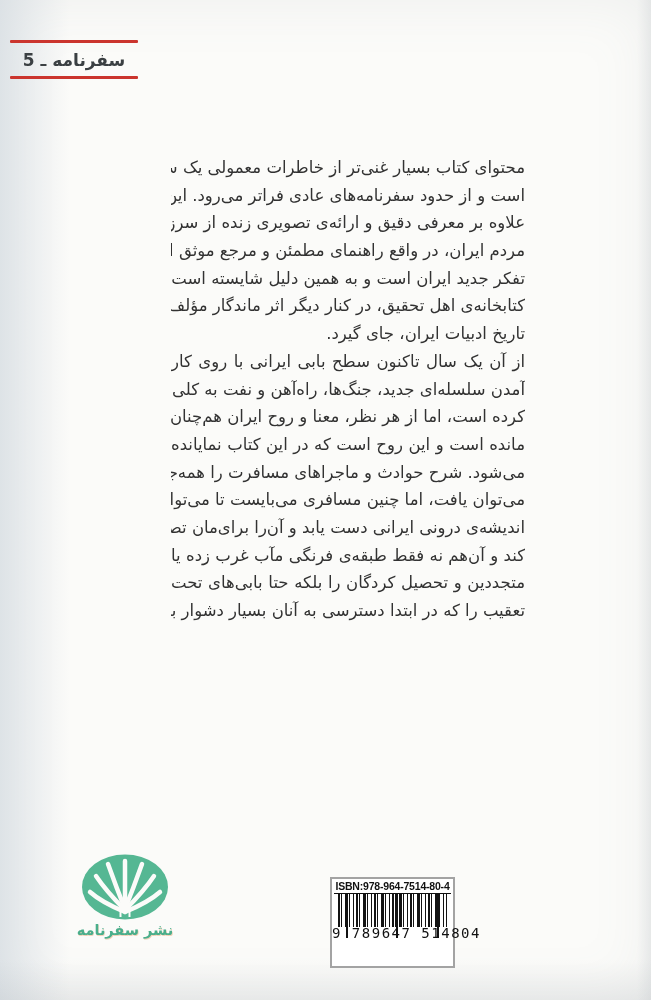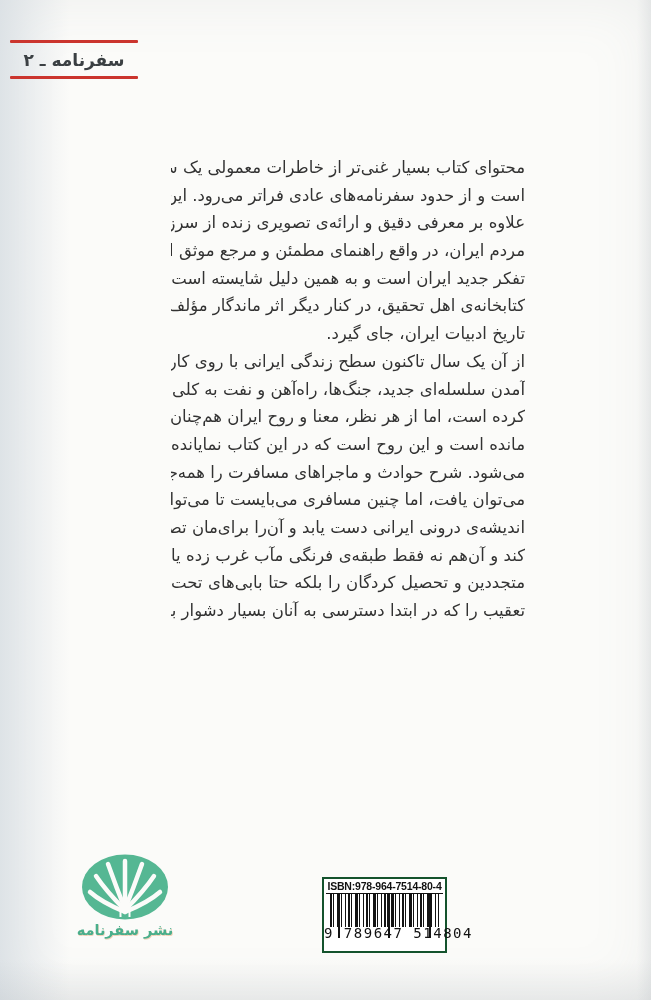--- a/index.html
+++ b/index.html
@@ -82,23 +82,23 @@
     direction:rtl;
     margin-top:1px;
     font-size:14.5px;
     font-weight:600;
     color:#4aae8b;
     text-shadow:0.6px 0.6px 0 rgba(226,137,73,0.35);
   }
 
   
   .barcode-box{
-    position:absolute;left:322px;top:877px;width:125px;height:76px;
+    position:absolute;left:330px;top:877px;width:125px;height:91px;
     background:#ffffff;
-    border:2px solid #14532d;
+    border:2px solid #a3a3a3;
     box-sizing:border-box;
   }
   .isbn-text{
     font-family:"Liberation Sans", sans-serif;
     font-size:10.5px;
     font-weight:700;
     letter-spacing:-0.2px;
     color:#111;
     text-align:center;
     line-height:14px;
@@ -144,33 +144,33 @@
 <body>
 
 <div class="cover">
 
   <div class="edge-shade-left"></div>
   <div class="edge-shade-bottom"></div>
   <div class="edge-shade-right"></div>
 
   <div class="series">
     <div class="rule top"></div>
-    <div class="label">سفرنامه ـ ۲</div>
+    <div class="label">سفرنامه ـ 5</div>
     <div class="rule bottom"></div>
   </div>
 
   <div class="blurb">
     <div class="tl">محتوای کتاب بسیار غنی‌تر از خاطرات معمولی یک سفر</div>
     <div class="tl">است و از حدود سفرنامه‌های عادی فراتر می‌رود. این کتاب</div>
     <div class="tl">علاوه بر معرفی دقیق و ارائه‌ی تصویری زنده از سرزمین و</div>
     <div class="tl">مردم ایران، در واقع راهنمای مطمئن و مرجع موثق ادبیات و</div>
     <div class="tl">تفکر جدید ایران است و به همین دلیل شایسته است که در</div>
     <div class="tl">کتابخانه‌ی اهل تحقیق، در کنار دیگر اثر ماندگار مؤلف،</div>
     <div class="tl end">تاریخ ادبیات ایران، جای گیرد.</div>
-    <div class="tl">از آن یک سال تاکنون سطح زندگی ایرانی با روی کار</div>
+    <div class="tl">از آن یک سال تاکنون سطح بابی ایرانی با روی کار</div>
     <div class="tl">آمدن سلسله‌ای جدید، جنگ‌ها، راه‌آهن و نفت به کلی تغییر</div>
     <div class="tl">کرده است، اما از هر نظر، معنا و روح ایران هم‌چنان یکسان</div>
     <div class="tl">مانده است و این روح است که در این کتاب نمایانده</div>
     <div class="tl">می‌شود. شرح حوادث و ماجراهای مسافرت را همه‌جا</div>
     <div class="tl">می‌توان یافت، اما چنین مسافری می‌بایست تا می‌تواند به</div>
     <div class="tl">اندیشه‌ی درونی ایرانی دست یابد و آن‌را برای‌مان تصویر</div>
     <div class="tl">کند و آن‌هم نه فقط طبقه‌ی فرنگی مآب غرب زده یا</div>
     <div class="tl">متجددین و تحصیل کردگان را بلکه حتا بابی‌های تحت</div>
     <div class="tl end">تعقیب را که در ابتدا دسترسی به آنان بسیار دشوار بود.</div>
   </div>

